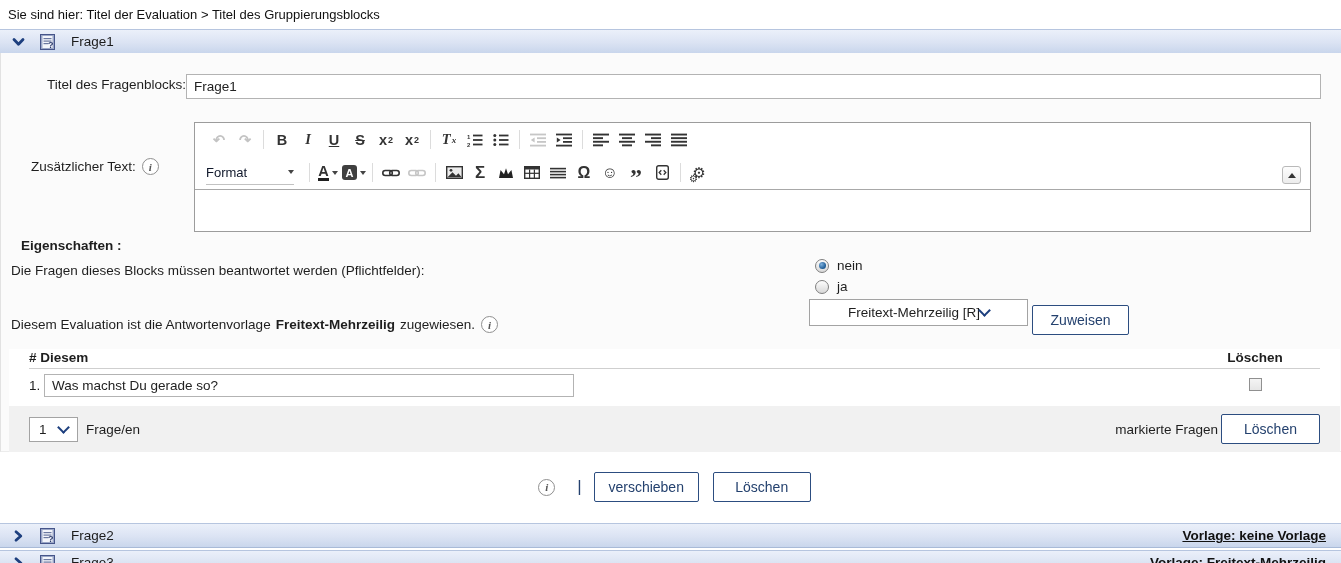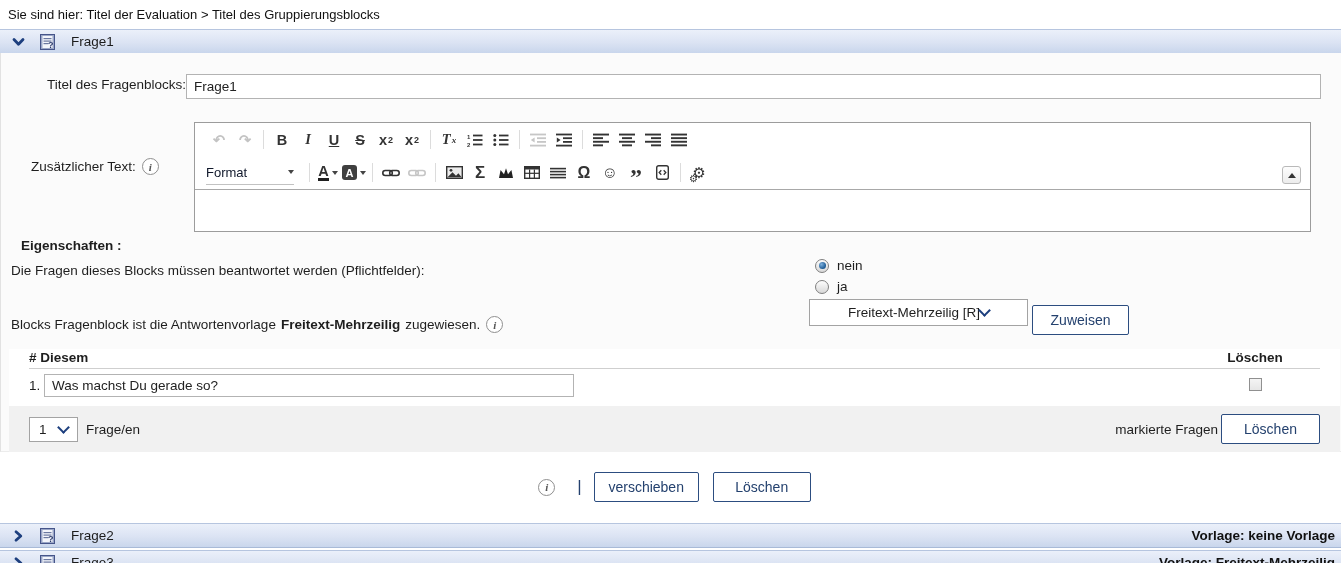--- a/index.html
+++ b/index.html
@@ -7,21 +7,21 @@
        font-family:"Liberation Sans",sans-serif;font-size:13.5px;color:#1e1e1e;background:#fff;padding-left:8px;}
 
   .crumb{position:absolute;left:8px;top:7px;font-size:13px;color:#111;}
 
   .bar{position:absolute;left:0;right:0;height:23px;display:flex;align-items:center;
        background:linear-gradient(180deg,#ebf0fa 0%,#dbe3f3 55%,#c9d6ec 100%);
        border-top:1px solid #b6c5df;border-bottom:1px solid #a8bad7;cursor:pointer;}
   .bar .chev-wrap{margin-left:11px;width:16px;display:flex;}
   .bar .qicon{margin-left:13px;display:flex;}
   .bar .btitle{margin-left:16px;color:#1c1c1c;}
-  .bar .bright{margin-left:auto;margin-right:14px;font-weight:bold;color:#111;}
+  .bar .bright{margin-left:auto;margin-right:23px;font-weight:bold;color:#111;text-decoration:underline;}
 
   .panel{position:absolute;left:0;right:0;top:53px;height:399px;background:#fbfbfb;
          border-left:1px solid #e2e2e2;border-right:1px solid #e2e2e2;border-bottom:1px solid #ececec;box-sizing:border-box;}
 
   .lbl{position:absolute;display:flex;align-items:center;gap:6px;color:#1e1e1e;}
   .info{display:inline-flex;align-items:center;justify-content:center;width:15px;height:15px;
         border:1px solid #8f8f8f;border-radius:50%;color:#555;background:#fff;
         font-family:"Liberation Serif",serif;font-style:italic;font-weight:bold;font-size:11px;cursor:pointer;flex:0 0 auto;}
   .txt{position:absolute;border:1px solid #b3b3b3;background:#fff;height:25px;box-sizing:border-box;
        font-family:"Liberation Sans",sans-serif;font-size:13.5px;color:#222;padding:2px 7px;}
@@ -312,21 +312,21 @@
         <span class="radio sel"></span>
         <span>nein</span>
       </div>
       <div class="rrow">
         <span class="radio"></span>
         <span>ja</span>
       </div>
     </div>
 
     <div class="lbl" style="left:10px;top:260px;">
-      <span>Blocks Fragenblock ist die Antwortenvorlage</span>
+      <span>Diesem Evaluation ist die Antwortenvorlage</span>
       <span style="font-weight:bold;margin:4px -1px;">Freitext-Mehrzeilig</span>
       <span>zugewiesen.</span>
       <span class="info">i</span>
     </div>
 
     <div class="selbox" style="left:808px;top:246px;width:219px;height:27px;justify-content:center;">
       <span>Freitext-Mehrzeilig [R]</span>
       <span class="chv"></span>
     </div>
     <button class="btn" style="position:absolute;left:1031px;top:252px;width:97px;">Zuweisen</button>

